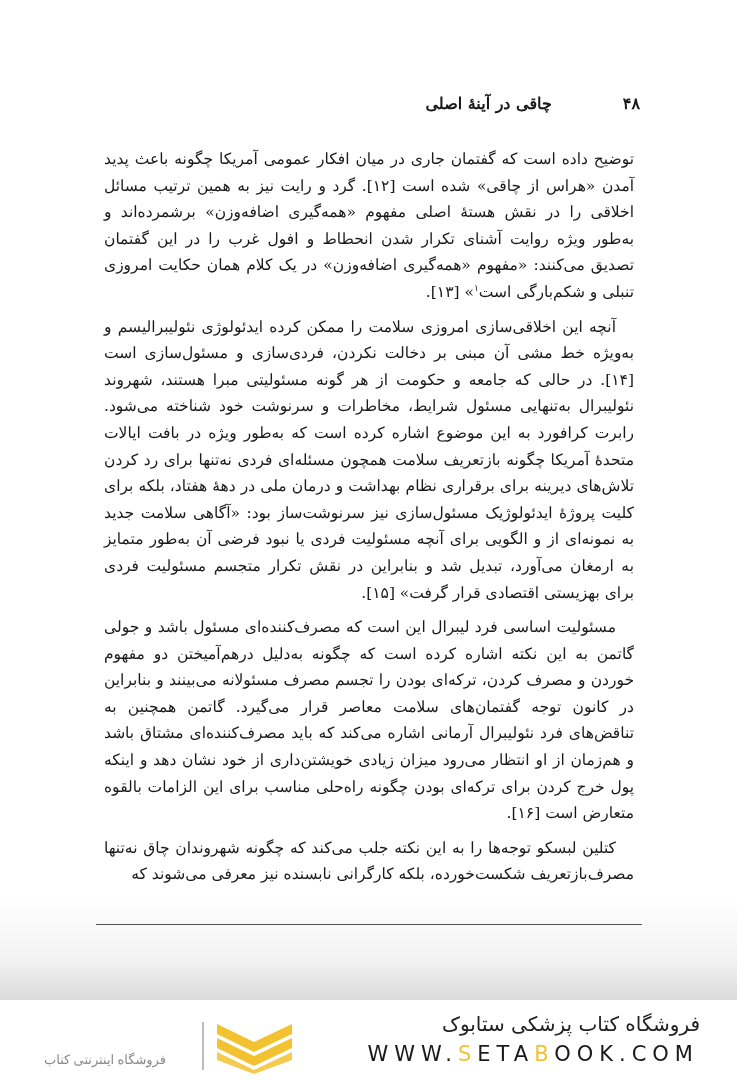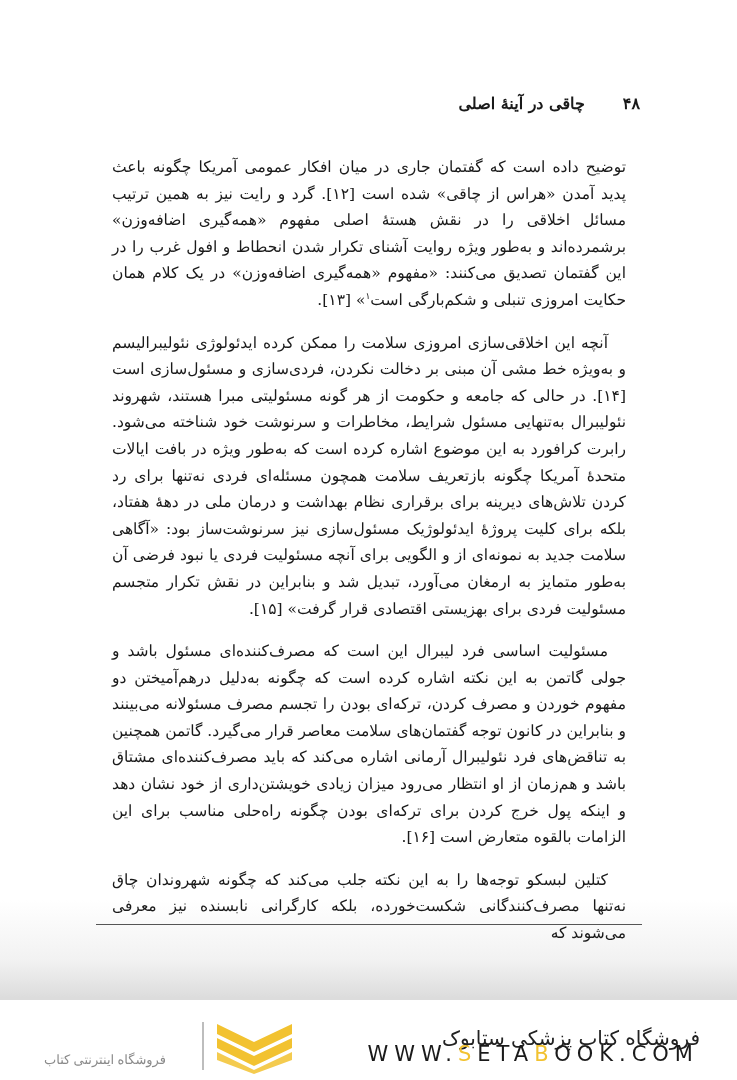--- a/index.html
+++ b/index.html
@@ -12,44 +12,44 @@
     }
     .page {
       position: absolute; left: 0; top: 0; width: 737px; height: 1000px;
       background: linear-gradient(to bottom, #ffffff 0px, #ffffff 900px, #f2f2f2 960px, #dcdcdc 998px);
     }
     .header {
       position: absolute; top: 94px; right: 97px;
       direction: rtl; display: flex; align-items: baseline; gap: 38px;
       font-size: 16px; font-weight: bold;
     }
-    .header .pnum { font-size: 16px; font-weight: bold; }
+    .header .pnum { font-size: 16px; font-weight: bold; margin-left: 33px; }
     .body-text {
       position: absolute; top: 138px; left: 96px; width: 546px;
       direction: rtl; text-align: justify; text-align-last: right;
       font-size: 15.5px; line-height: 26.6px;
     }
-    .body-text p { margin: 16px; }
+    .body-text p { margin: 8px; }
     .body-text p.indent { text-indent: 18px; }
     .body-text p.cont { text-indent: 0; }
     sup.fn { font-size: 9px; vertical-align: super; line-height: 0; }
     .rule {
       position: absolute; top: 924px; left: 96px; width: 546px; height: 1px; background: #555;
     }
     .footnote {
       position: absolute; top: 931px; left: 96px; width: 546px;
       direction: rtl; text-align: justify; text-align-last: right;
       font-size: 11.5px; line-height: 22px; color: #333;
     }
     .banner {
       position: absolute; left: 0; top: 1000px; width: 737px; height: 80px; background: #ffffff;
     }
     .store-name {
       position: absolute; right: 37px; top: 12px; direction: rtl;
-      font-family: "DejaVu Sans", sans-serif; font-size: 20px; color: #222; margin-top: 14px;
+      font-family: "DejaVu Sans", sans-serif; font-size: 20px; color: #222;
     }
     .store-url {
       position: absolute; right: 38px; top: 42px;
       font-family: "DejaVu Sans", sans-serif; font-size: 21px; letter-spacing: 6px; color: #1a1a1a;
     }
     .store-url .hl { color: #f2c230; }
     .logo {
       position: absolute; left: 32px; top: 14px; width: 270px; height: 60px;
     }
     .logo-word {
@@ -74,21 +74,21 @@
 
   <div class="header">
     <span class="pnum">۴۸</span>
     <span>چاقی در آینهٔ اصلی</span>
   </div>
 
   <div class="body-text">
     <p class="cont"><span>توضیح داده است که گفتمان جاری در میان افکار عمومی آمریکا چگونه باعث پدید آمدن «هراس از چاقی» شده است [۱۲]. گرد و رایت نیز به همین ترتیب مسائل اخلاقی را در نقش هستهٔ اصلی مفهوم «همه‌گیری اضافه‌وزن» برشمرده‌اند و به‌طور ویژه روایت آشنای تکرار شدن انحطاط و افول غرب را در این گفتمان تصدیق می‌کنند: «مفهوم «همه‌گیری اضافه‌وزن» در یک کلام همان حکایت امروزی تنبلی و شکم‌بارگی است</span><sup class="fn">۱</sup><span>» [۱۳].</span></p>
     <p class="indent">آنچه این اخلاقی‌سازی امروزی سلامت را ممکن کرده ایدئولوژی نئولیبرالیسم و به‌ویژه خط مشی آن مبنی بر دخالت نکردن، فردی‌سازی و مسئول‌سازی است [۱۴]. در حالی که جامعه و حکومت از هر گونه مسئولیتی مبرا هستند، شهروند نئولیبرال به‌تنهایی مسئول شرایط، مخاطرات و سرنوشت خود شناخته می‌شود. رابرت کرافورد به این موضوع اشاره کرده است که به‌طور ویژه در بافت ایالات متحدهٔ آمریکا چگونه بازتعریف سلامت همچون مسئله‌ای فردی نه‌تنها برای رد کردن تلاش‌های دیرینه برای برقراری نظام بهداشت و درمان ملی در دههٔ هفتاد، بلکه برای کلیت پروژهٔ ایدئولوژیک مسئول‌سازی نیز سرنوشت‌ساز بود: «آگاهی سلامت جدید به نمونه‌ای از و الگویی برای آنچه مسئولیت فردی یا نبود فرضی آن به‌طور متمایز به ارمغان می‌آورد، تبدیل شد و بنابراین در نقش تکرار متجسم مسئولیت فردی برای بهزیستی اقتصادی قرار گرفت» [۱۵].</p>
     <p class="indent">مسئولیت اساسی فرد لیبرال این است که مصرف‌کننده‌ای مسئول باشد و جولی گاتمن به این نکته اشاره کرده است که چگونه به‌دلیل درهم‌آمیختن دو مفهوم خوردن و مصرف کردن، ترکه‌ای بودن را تجسم مصرف مسئولانه می‌بینند و بنابراین در کانون توجه گفتمان‌های سلامت معاصر قرار می‌گیرد. گاتمن همچنین به تناقض‌های فرد نئولیبرال آرمانی اشاره می‌کند که باید مصرف‌کننده‌ای مشتاق باشد و هم‌زمان از او انتظار می‌رود میزان زیادی خویشتن‌داری از خود نشان دهد و اینکه پول خرج کردن برای ترکه‌ای بودن چگونه راه‌حلی مناسب برای این الزامات بالقوه متعارض است [۱۶].</p>
-    <p class="indent">کتلین لبسکو توجه‌ها را به این نکته جلب می‌کند که چگونه شهروندان چاق نه‌تنها مصرف‌کنندگانی شکست‌خورده، بلکه کارگرانی نابسنده نیز معرفی می‌شوند که</p>
+    <p class="indent">کتلین لبسکو توجه‌ها را به این نکته جلب می‌کند که چگونه شهروندان چاق نه‌تنها مصرف‌بازتعریف شکست‌خورده، بلکه کارگرانی نابسنده نیز معرفی می‌شوند که</p>
   </div>
 
   <div class="rule"></div>
 </div>
 
 <div class="banner">
   <div class="logo">
     <div class="logo-sub">فروشگاه اینترنتی کتاب</div>
     <div class="logo-divider"></div>
     <svg class="logo-mark" viewBox="0 0 75 50">

